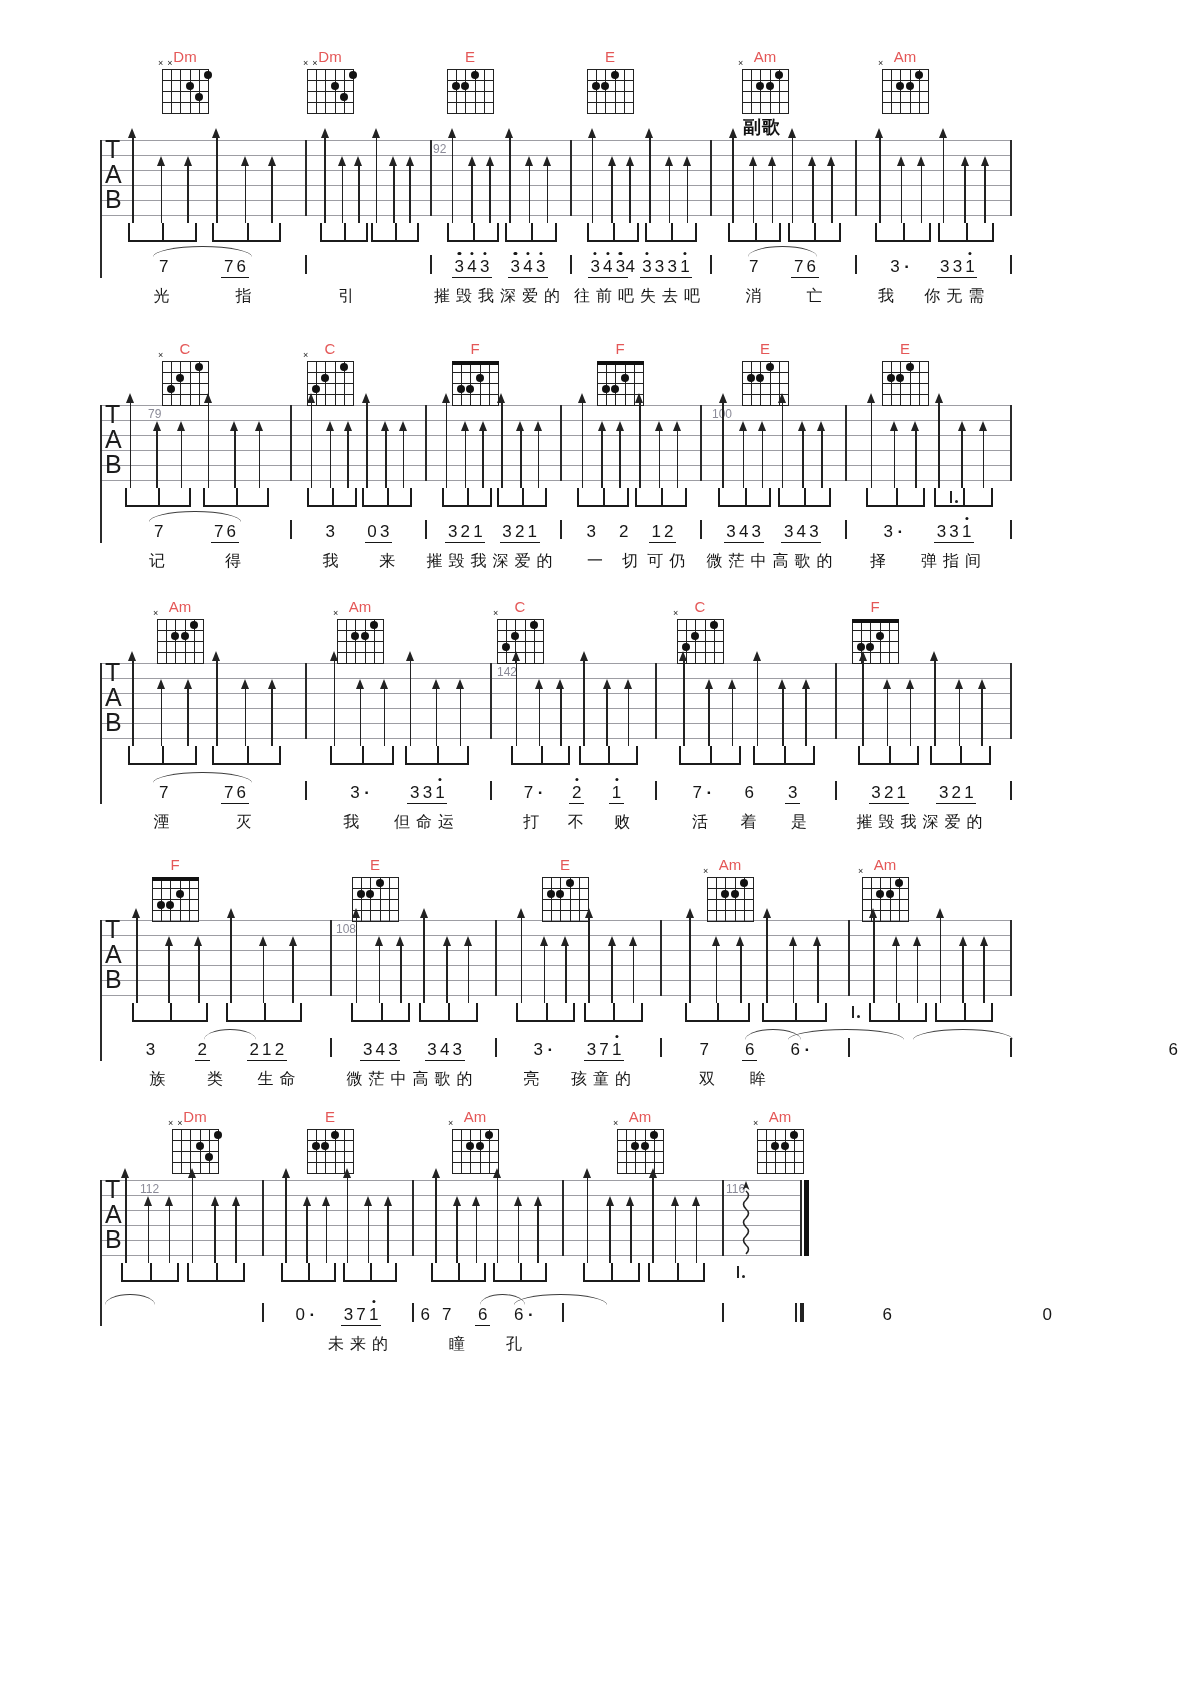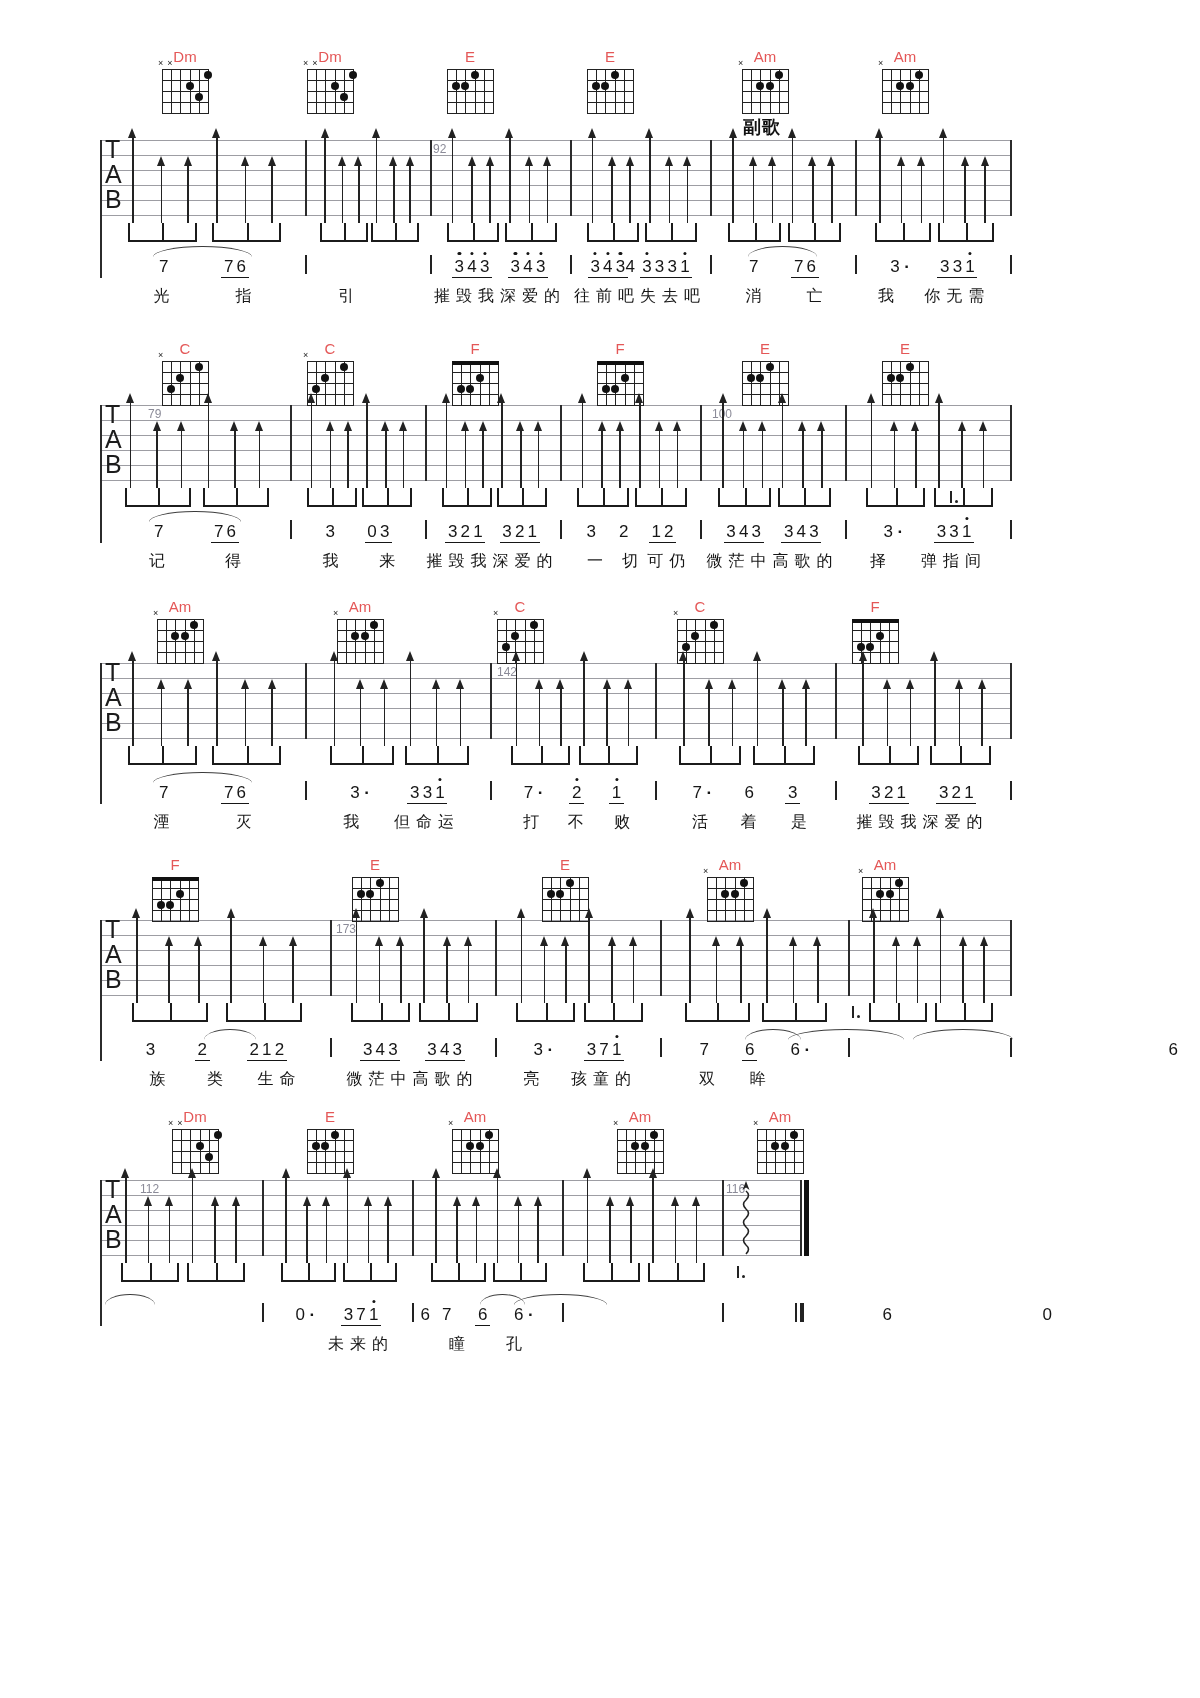--- a/index.html
+++ b/index.html
@@ -1159,21 +1159,21 @@
     <div class="sline" style="left: 100px; top: 995px; width: 910px;"></div>
     <div class="bar" style="left: 100px; top: 920px; height: 141px;"></div>
     <div class="bar" style="left: 330px; top: 920px; height: 76px;"></div>
     <div class="bar" style="left: 495px; top: 920px; height: 76px;"></div>
     <div class="bar" style="left: 660px; top: 920px; height: 76px;"></div>
     <div class="bar" style="left: 848px; top: 920px; height: 76px;"></div>
     <div class="bar" style="left: 1010px; top: 920px; height: 76px;"></div>
     <div class="tabch" style="left: 105px; top: 917px; color: rgb(28, 28, 28);">T</div>
     <div class="tabch" style="left: 105px; top: 942px; color: rgb(28, 28, 28);">A</div>
     <div class="tabch" style="left: 105px; top: 967px; color: rgb(28, 28, 28);">B</div>
-    <div class="mnum" style="left: 336px; top: 922px; color: rgb(139, 139, 152);">173</div>
+    <div class="mnum" style="left: 336px; top: 922px; color: rgb(139, 139, 152);">108</div>
     <div class="cname" style="left: 175px; top: 856px; color: rgb(228, 87, 87);">F</div>
     <div class="grid" style="left: 152px; top: 877px;">
       <div class="gv" style="left: 0px; top: 0px; height: 44px;"></div>
       <div class="gv" style="left: 9.2px; top: 0px; height: 44px;"></div>
       <div class="gv" style="left: 18.4px; top: 0px; height: 44px;"></div>
       <div class="gv" style="left: 27.6px; top: 0px; height: 44px;"></div>
       <div class="gv" style="left: 36.8px; top: 0px; height: 44px;"></div>
       <div class="gv" style="left: 46px; top: 0px; height: 44px;"></div>
       <div class="gh" style="top: 0px; left: 0px; width: 47px;"></div>
       <div class="gh" style="top: 11px; left: 0px; width: 47px;"></div>

